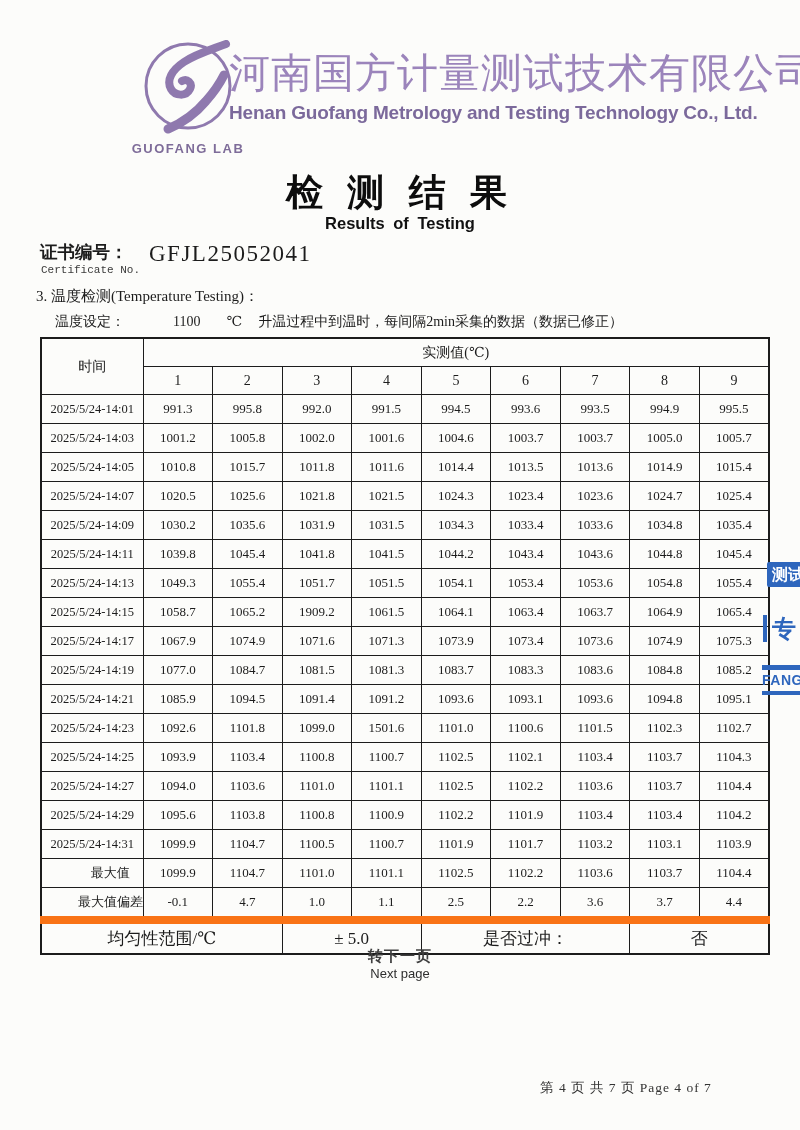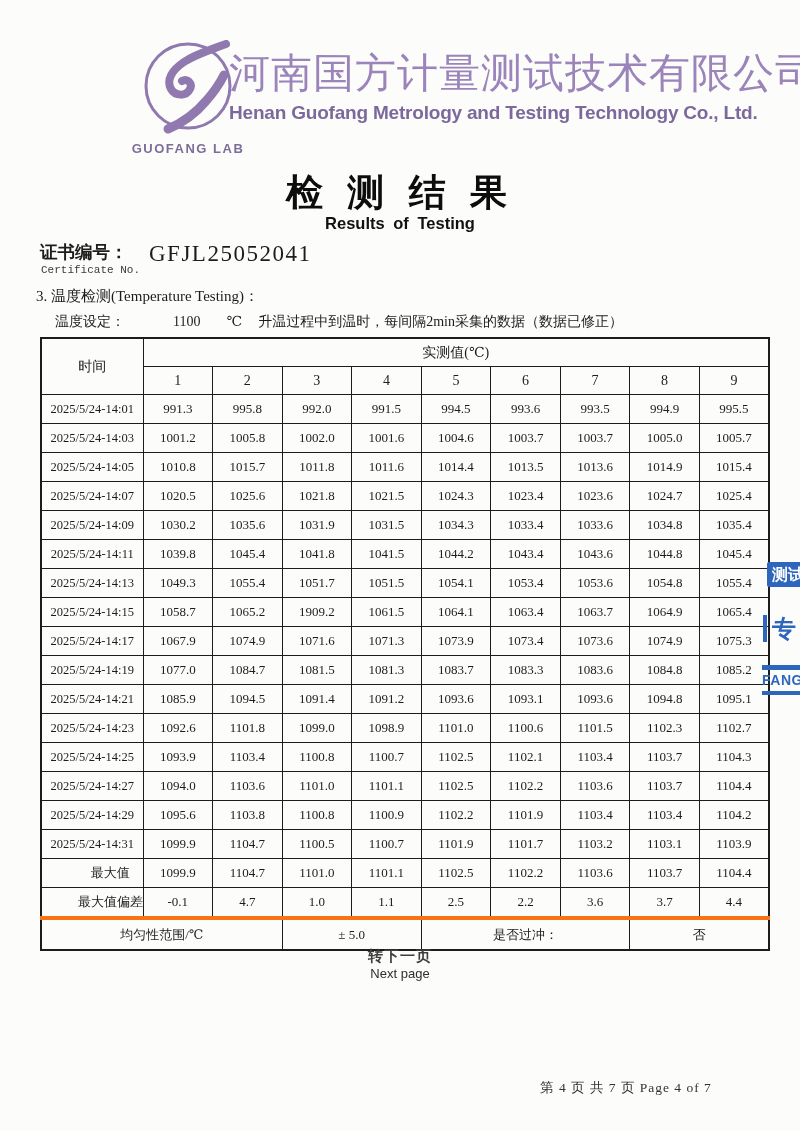--- a/index.html
+++ b/index.html
@@ -38,21 +38,21 @@
   
   table.results{position:absolute; left:40px; top:337px; width:730px;
     border-collapse:collapse; table-layout:fixed; border:2px solid #1c1c1c;}
   .results col.c-time{width:102px;}
   .results th,.results td{border:1px solid #1c1c1c; text-align:center; vertical-align:middle;
     padding:0; font-weight:normal; font-size:13px; color:#1c1c1c; overflow:hidden; white-space:nowrap;}
   .results thead th{height:27px; font-size:14px;}
   .results tbody td{height:28px;}
   .results td.time-cell{font-size:12.5px;}
   .results td.label-cell{font-size:13px;padding-left:36px;}
-  .results tfoot td{height:29px; border-top:4px solid #f97316; font-size:13px;}
+  .results tfoot td{height:29px; border-top:8px solid #f97316; font-size:17px;}
   
   .next-block{position:absolute; top:947px; left:0; width:100%; text-align:center;}
   .next-cn{font-size:15px; color:#3f3f3f; letter-spacing:1px;font-weight:bold;}
   .next-en{font-size:13px; color:#2e2e2e; font-family:"Liberation Sans","DejaVu Sans",sans-serif;}
   .page-info{position:absolute; top:1079px; left:540px; font-size:13.5px; color:#333;
     letter-spacing:1px; white-space:nowrap;}
   
   .stamp-f1{position:absolute; left:767px; top:562px; background:#2e66bd; color:#fff;
     font-weight:bold; font-size:16px; line-height:1; padding:5px 5px 4px 5px; border-radius:2px;
     font-family:"Liberation Sans","DejaVu Sans",sans-serif; white-space:nowrap;}
@@ -257,21 +257,21 @@
           <td>1093.1</td>
           <td>1093.6</td>
           <td>1094.8</td>
           <td>1095.1</td>
         </tr>
         <tr>
           <td class="time-cell">2025/5/24-14:23</td>
           <td>1092.6</td>
           <td>1101.8</td>
           <td>1099.0</td>
-          <td>1098.9</td>
+          <td>1501.6</td>
           <td>1101.0</td>
           <td>1100.6</td>
           <td>1101.5</td>
           <td>1102.3</td>
           <td>1102.7</td>
         </tr>
         <tr>
           <td class="time-cell">2025/5/24-14:25</td>
           <td>1093.9</td>
           <td>1103.4</td>

